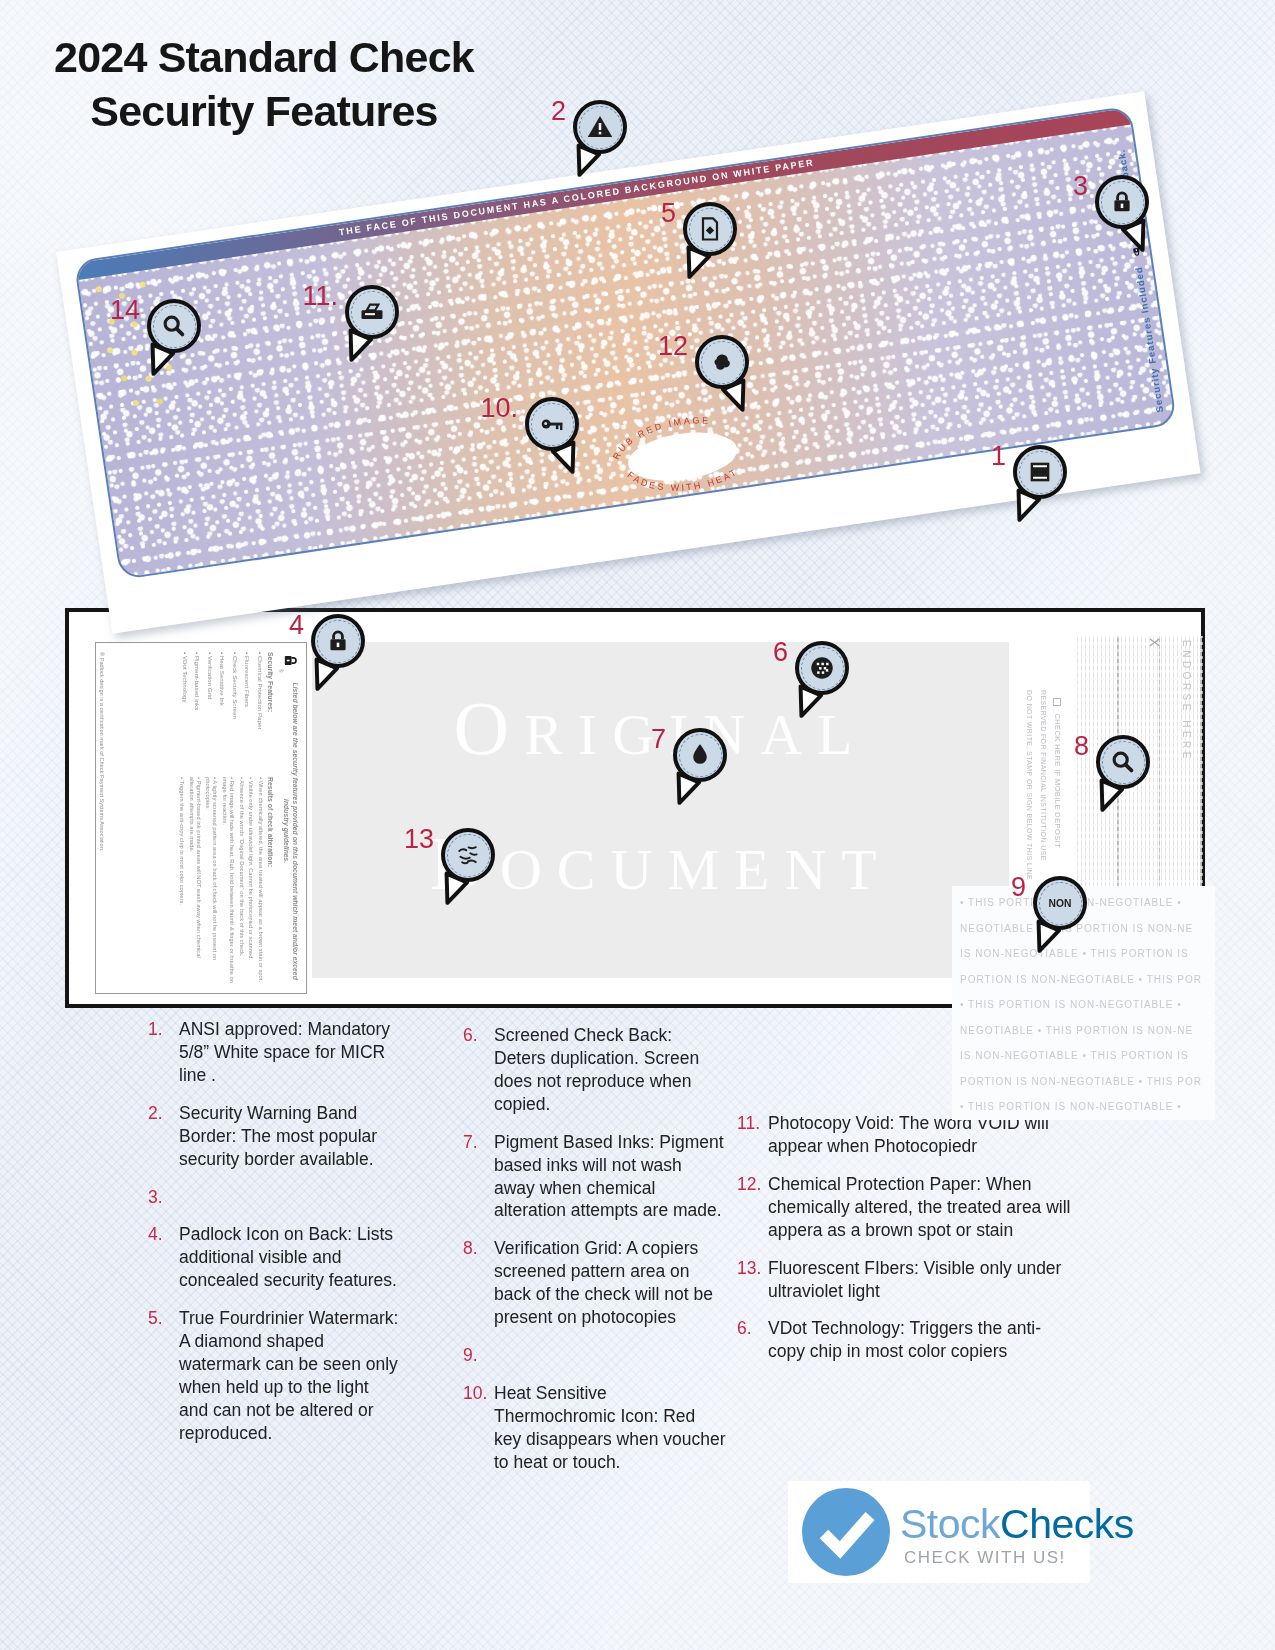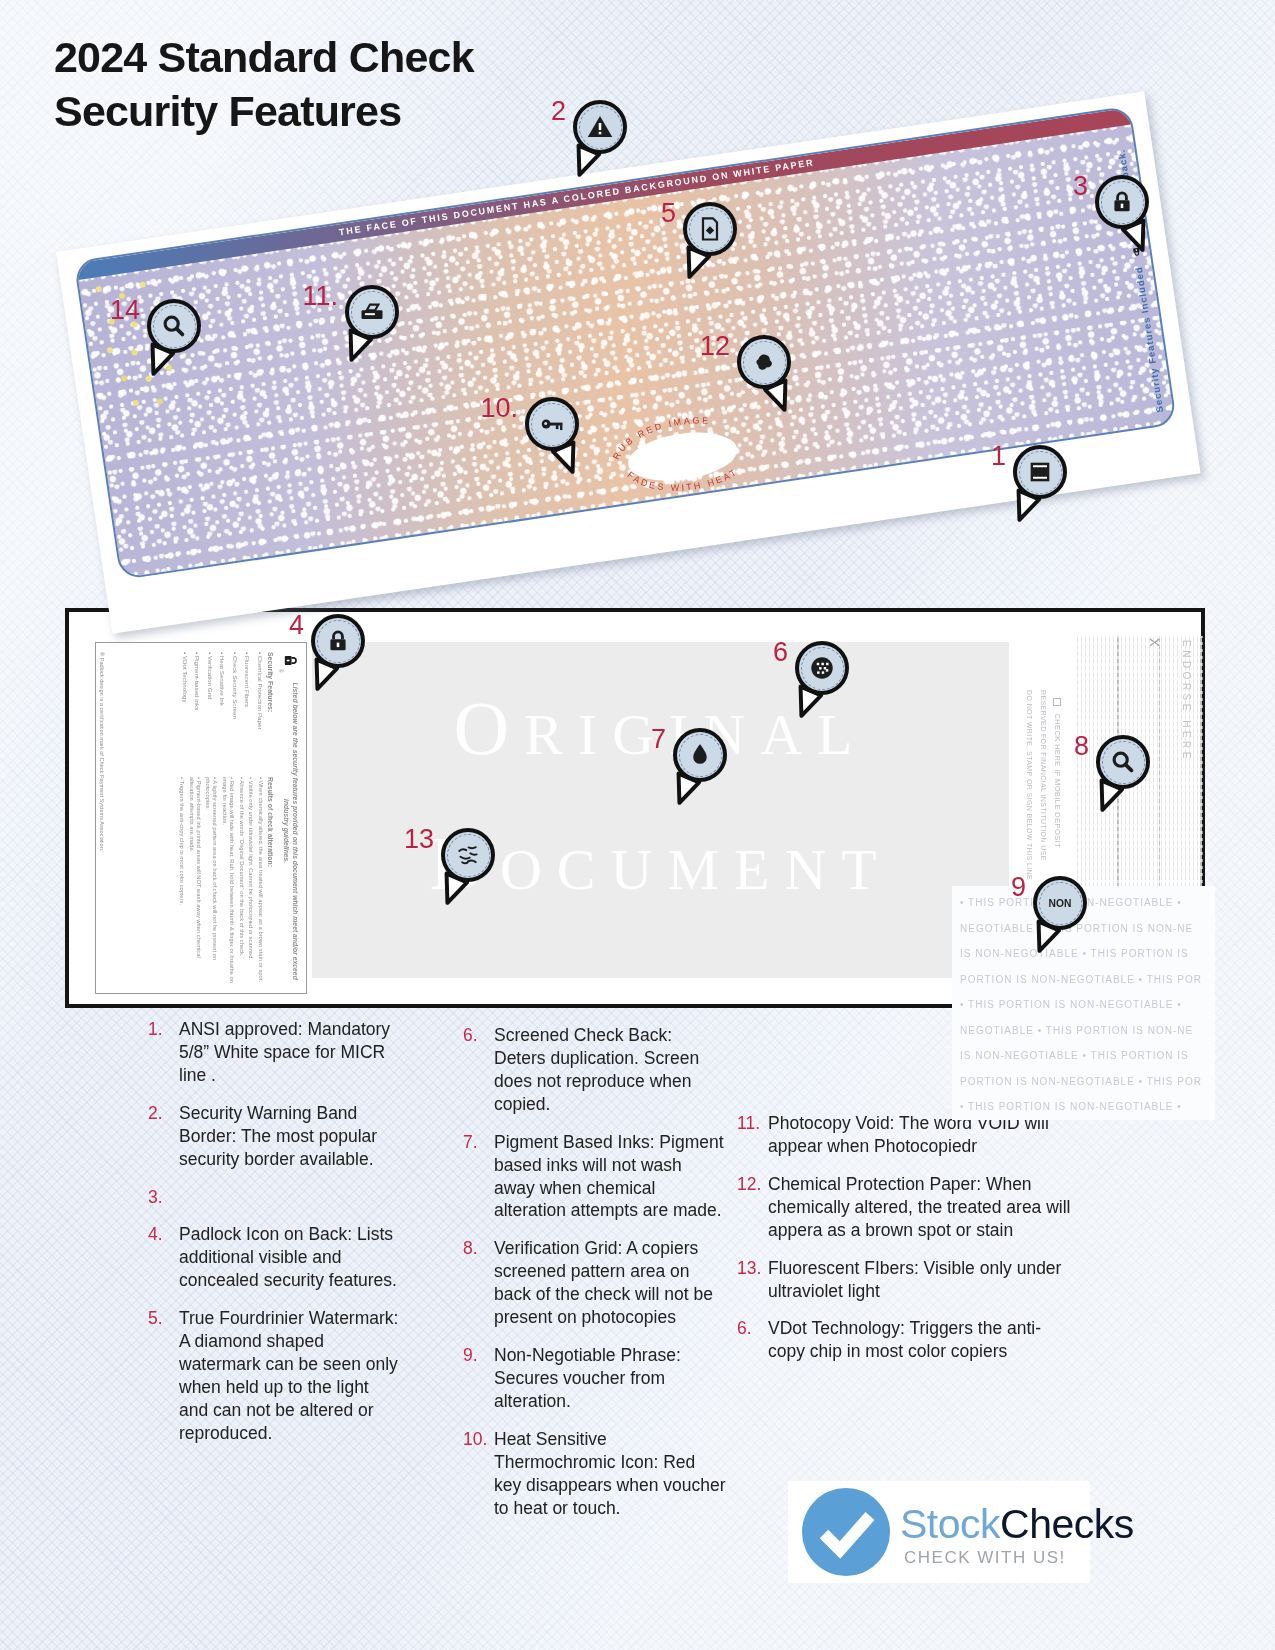--- a/index.html
+++ b/index.html
@@ -6,21 +6,21 @@
   body { margin:0; font-family:"Liberation Sans", sans-serif; }
   .page{
     position:relative; width:1275px; height:1650px; overflow:hidden;
     background-color:#edf1f8;
     background-image:
       linear-gradient(115deg, rgba(255,255,255,.55) 0 14%, rgba(255,255,255,0) 28% 52%, rgba(255,255,255,.45) 68% 100%),
       repeating-linear-gradient(45deg, rgba(163,182,221,.16) 0 1.5px, transparent 1.5px 7px),
       repeating-linear-gradient(135deg, rgba(163,182,221,.16) 0 1.5px, transparent 1.5px 7px);
   }
   
-  .title{position:absolute;left:54px;top:30px;width:480px;
+  .title{position:absolute;left:24px;top:30px;width:480px;text-align:center;
     font-size:43px;font-weight:bold;letter-spacing:-0.8px;color:#161616;line-height:1.26;}
   
   .front-wrap{position:absolute;left:56px;top:252px;width:1100px;padding:12px 16px 52px 16px;
     background:#fff;transform-origin:0 0;transform:rotate(-8.4deg);z-index:10;
     box-shadow:3px 5px 8px rgba(96,108,134,.35);}
   .check{position:relative;height:322px;border-radius:22px;border:2px solid #5b80b8;overflow:hidden;
     background-image:
       radial-gradient(circle at 3px 4px, rgba(255,255,255,.95) 0 1.6px, transparent 2.4px),
       radial-gradient(circle at 8px 2px, rgba(255,255,255,.85) 0 2.2px, transparent 3px),
       radial-gradient(circle at 5px 9px, rgba(255,255,255,.9) 0 2.8px, transparent 3.8px),
@@ -92,21 +92,21 @@
   .leg-col{position:absolute;}
   .col1{left:148px;top:1018px;width:252px;}
   .col2{left:463px;top:1024px;width:264px;}
   .col3{left:737px;top:1112px;width:338px;}
   .leg-item{display:flex;margin-bottom:15px;font-size:17.5px;line-height:1.31;color:#212121;}
   .leg-num{flex:0 0 31px;color:#c22a47;}
   
   .logo{position:absolute;left:788px;top:1481px;width:302px;height:102px;background:#fff;z-index:8;}
   .logo-circle{position:absolute;left:14px;top:7px;width:88px;height:88px;}
   .brand{position:absolute;left:112px;top:20px;font-size:41px;letter-spacing:-0.5px;}
-  .brand .b1{color:#6fa8d6;} .brand .b2{color:#0f172a;}
+  .brand .b1{color:#6fa8d6;} .brand .b2{color:#0369a1;}
   .tagline{position:absolute;left:116px;top:67px;font-size:17px;color:#9fa4a9;letter-spacing:1.5px;}
   .hidden-defs{position:absolute;width:0;height:0;overflow:hidden;}
 </style>
 </head>
 <body>
 
 <svg class="hidden-defs" xmlns="http://www.w3.org/2000/svg">
   <defs>
     <symbol id="i-micr" viewBox="0 0 24 24">
         <path fill="#1d1d1d" d="M4 4h16v16H4z"></path>
@@ -397,21 +397,21 @@
     <span class="co-num">11.</span>
     <span class="tail l"><svg viewBox="0 0 34 40">
           <use href="#i-tail"></use>
         </svg></span>
     <span class="bubble">
         <svg>
           <use href="#i-copier"></use>
         </svg>
       </span>
   </div>
-  <div class="callout" style="left:737px;top:335px">
+  <div class="callout" style="left:695px;top:335px">
     <span class="co-num">12</span>
     <span class="tail r"><svg viewBox="0 0 34 40">
           <use href="#i-tail"></use>
         </svg></span>
     <span class="bubble">
         <svg>
           <use href="#i-spot"></use>
         </svg>
       </span>
   </div>
@@ -467,21 +467,20 @@
     <div class="leg-item">
         <span class="leg-num">7.</span>
         <span class="leg-txt">Pigment Based Inks: Pigment based inks will not wash away when chemical alteration attempts are made.</span>
       </div>
     <div class="leg-item">
         <span class="leg-num">8.</span>
         <span class="leg-txt">Verification Grid: A copiers screened pattern area on back of the check will not be present on photocopies</span>
       </div>
     <div class="leg-item">
         <span class="leg-num">9.</span>
-        <span class="leg-txt">Non-Negotiable Phrase: Secures voucher from alteration.</span>
       </div>
     <div class="leg-item">
         <span class="leg-num">10.</span>
         <span class="leg-txt">Heat Sensitive Thermochromic Icon: Red key disappears when voucher to heat or touch.</span>
       </div>
   </div>
   <div class="leg-col col3">
     <div class="leg-item">
         <span class="leg-num">11.</span>
         <span class="leg-txt">Photocopy Void: The word VOID will appear when Photocopiedr</span>

